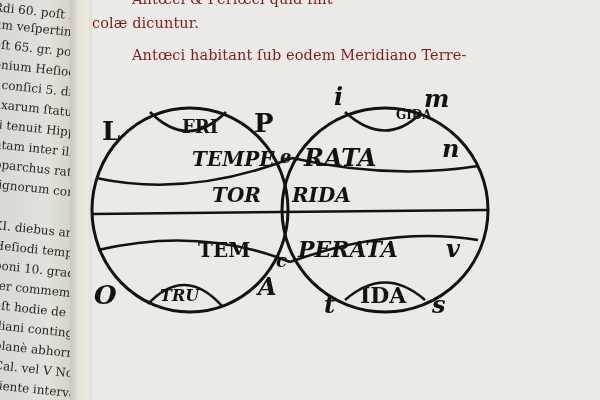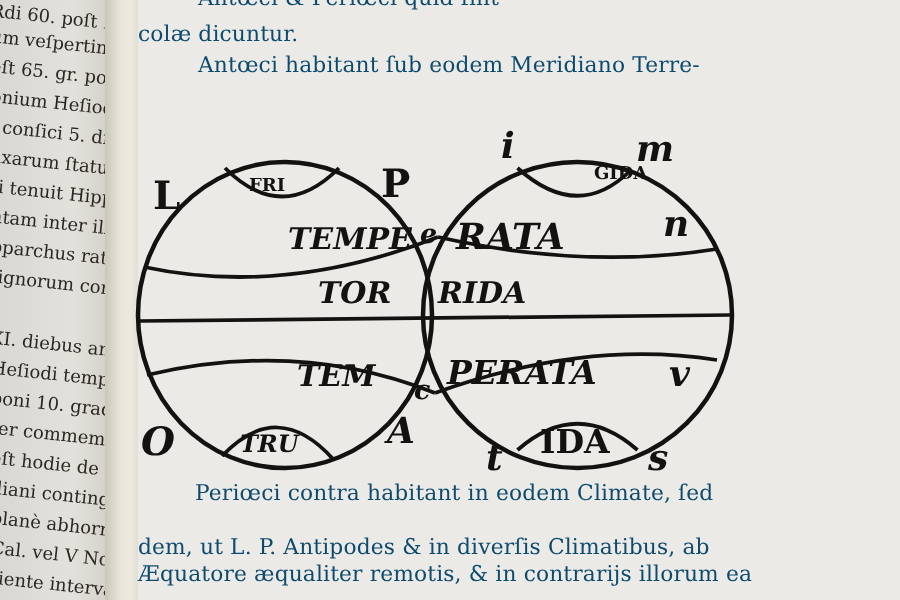--- a/index.html
+++ b/index.html
@@ -20,21 +20,21 @@
   }
   .gutter {
     position:absolute; left:70px; top:0; width:24px; height:400px;
     background:linear-gradient(90deg,#c9c6bc 0%,#e8e4d8 40%,#ede9de 70%,#dcdad2 100%);
   }
   .right-page {
     position:absolute; left:92px; top:0; width:508px; height:400px;
     background:#ebeae6;
   }
   .txt {
-    position:absolute; white-space:nowrap; font-size:14.5px; color:#0c4a6e;
+    position:absolute; white-space:nowrap; font-size:14.5px; color:#7f1d1d;
     letter-spacing:0.1px;
   }
   .lbl {
     position:absolute; font-family:"DejaVu Serif", serif; font-weight:bold;
     color:#141210; white-space:nowrap;
   }
   svg.diagram { position:absolute; left:0; top:0; }
 </style>
 </head>
 <body>
@@ -59,25 +59,22 @@
   <div class="line" style="top:338px;">planè abhorret,</div>
   <div class="line" style="top:358px;">Cal. vel V Nonas</div>
   <div class="line" style="top:378px;">tiente interval</div>
 </div>
 
 <div class="gutter"></div>
 
 <div class="right-page">
   <div class="txt" style="left:40px; top:-9px;">Antœci &amp; Periœci quid ſint</div>
   <div class="txt" style="left:0px; top:15px;">colæ dicuntur.</div>
-  <div class="txt" style="left:40px; top:36px;text-align:center;">Antœci habitant ſub eodem Meridiano Terre-</div>
+  <div class="txt" style="left:40px; top:47px;text-align:center;">Antœci habitant ſub eodem Meridiano Terre-</div>
 
-  <div class="txt" style="left:38px; top:321px;">Periœci contra habitant in eodem Climate, ſed</div>
-  <div class="txt" style="left:0px; top:357px;">dem, ut L. P.    Antipodes &amp; in diverſis Climatibus, ab</div>
-  <div class="txt" style="left:0px; top:375px;">Æquatore æqualiter remotis,  &amp; in contrarijs illorum ea</div>
 </div>
 
 <svg class="diagram" width="600" height="400">
   <g fill="none" stroke="#141210" stroke-width="3">
 
     <ellipse cx="190" cy="210" rx="98" ry="102"></ellipse>
 
     <ellipse cx="385" cy="210" rx="103" ry="102"></ellipse>
 
     <line x1="93" y1="214" x2="487" y2="210" stroke-width="2.5"></line>
@@ -99,22 +96,22 @@
 <div class="lbl" style="left:258px; top:272px; font-size:24px; font-style:italic;">A</div>
 <div class="lbl" style="left:334px; top:82px; font-size:24px; font-style:italic;">i</div>
 <div class="lbl" style="left:424px; top:84px; font-size:24px; font-style:italic;">m</div>
 <div class="lbl" style="left:442px; top:134px; font-size:24px; font-style:italic;">n</div>
 <div class="lbl" style="left:446px; top:234px; font-size:24px; font-style:italic;">v</div>
 <div class="lbl" style="left:324px; top:290px; font-size:24px; font-style:italic;">t</div>
 <div class="lbl" style="left:432px; top:290px; font-size:24px; font-style:italic;">s</div>
 <div class="lbl" style="left:280px; top:146px; font-size:18px; font-style:italic;">e</div>
 <div class="lbl" style="left:276px; top:250px; font-size:18px; font-style:italic;">c</div>
 
-<div class="lbl" style="left:166px; top:116px; font-size:12px;">FRI</div>
+<div class="lbl" style="left:182px; top:116px; font-size:18px;">FRI</div>
 <div class="lbl" style="left:360px; top:108px; font-size:12px;margin-left:36px;">GIDA</div>
 <div class="lbl" style="left:192px; top:147px; font-size:20px; font-style:italic;text-align:right;">TEMPE</div>
 <div class="lbl" style="left:304px; top:143px; font-size:24px; font-style:italic;">RATA</div>
 <div class="lbl" style="left:212px; top:183px; font-size:20px; font-style:italic;">TOR</div>
 <div class="lbl" style="left:292px; top:183px; font-size:20px; font-style:italic;">RIDA</div>
-<div class="lbl" style="left:198px; top:238px; font-size:20px; font-style:italic;">TEM</div>
+<div class="lbl" style="left:198px; top:238px; font-size:20px; ">TEM</div>
 <div class="lbl" style="left:298px; top:236px; font-size:22px; font-style:italic;text-align:center;">PERATA</div>
 <div class="lbl" style="left:160px; top:286px; font-size:16px; font-style:italic;">TRU</div>
 <div class="lbl" style="left:360px; top:282px; font-size:22px;">IDA</div>
 
 </body></html>

